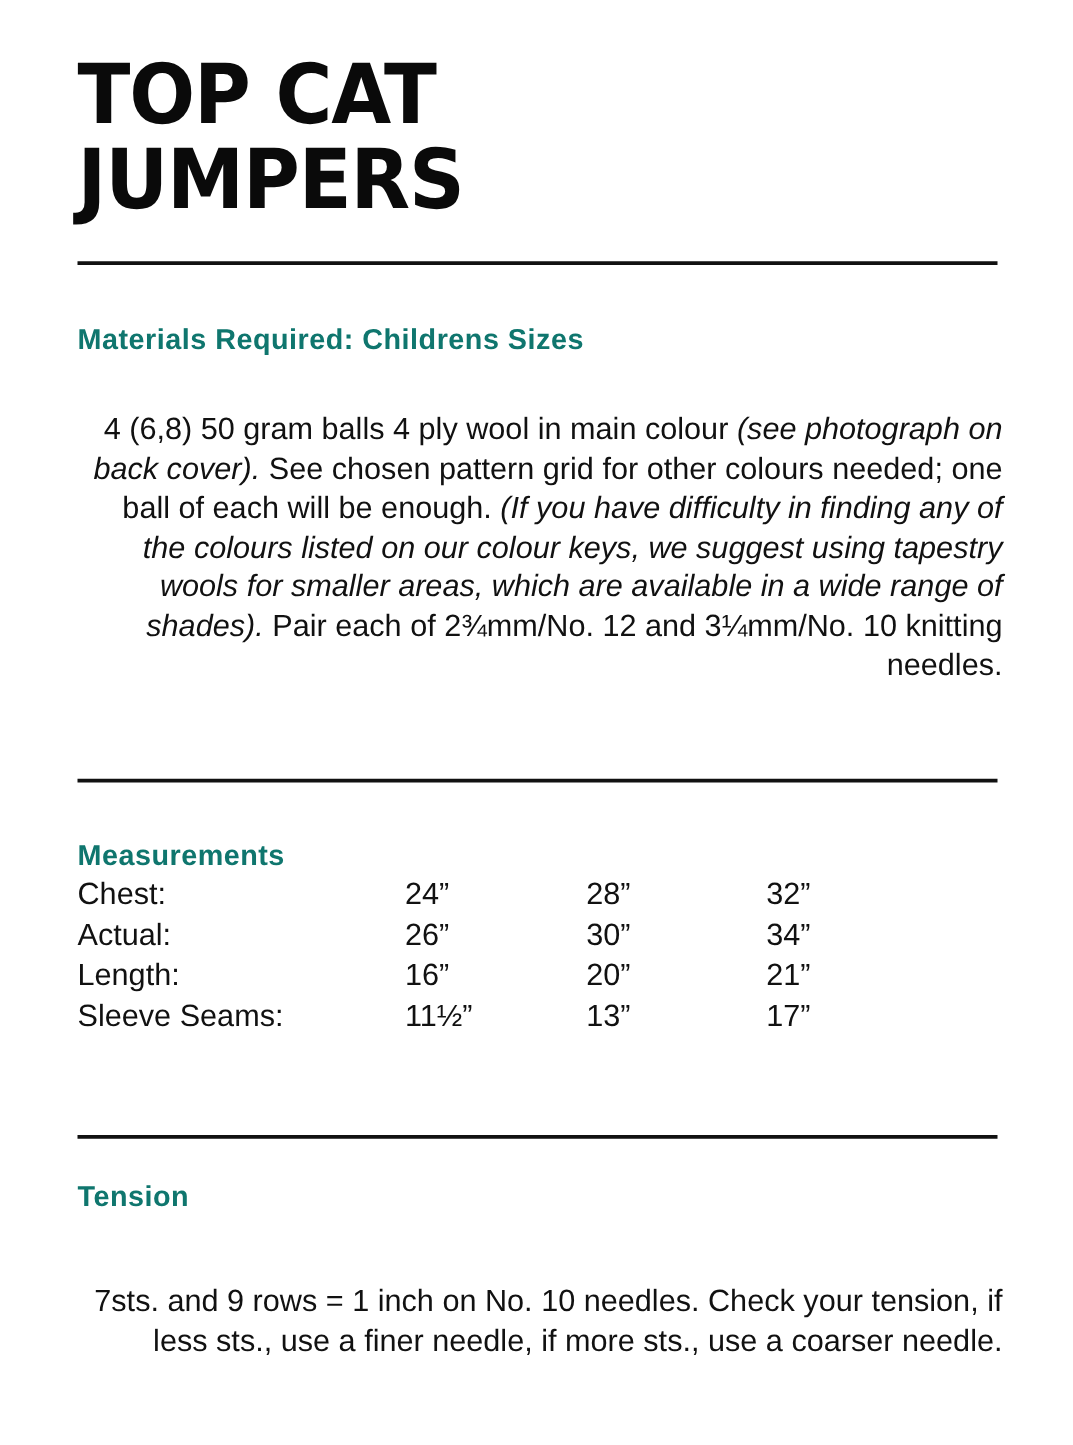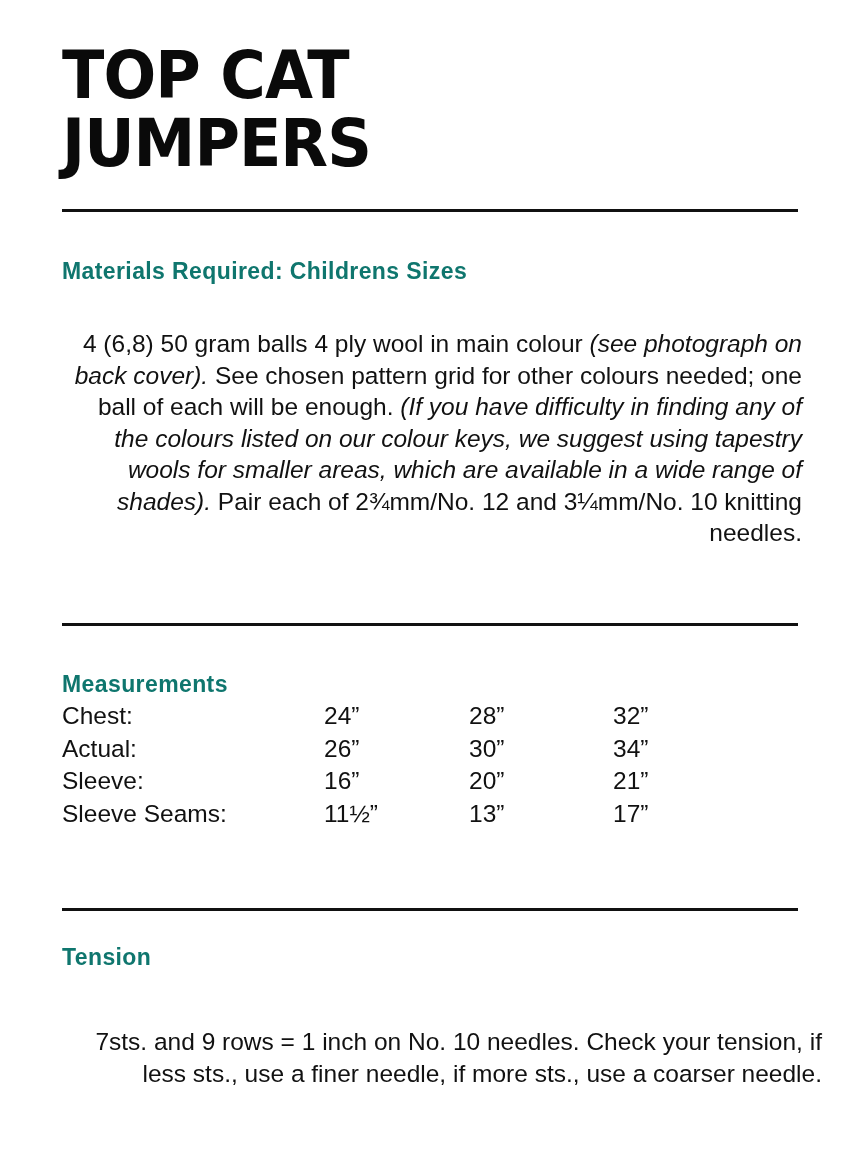--- a/index.html
+++ b/index.html
@@ -109,33 +109,33 @@
         <td class="v2">28”</td>
         <td class="v3">32”</td>
       </tr>
       <tr>
         <td class="lbl">Actual:</td>
         <td class="v1">26”</td>
         <td class="v2">30”</td>
         <td class="v3">34”</td>
       </tr>
       <tr>
-        <td class="lbl">Sleeve:</td>
+        <td class="lbl">Length:</td>
         <td class="v1">16”</td>
         <td class="v2">20”</td>
         <td class="v3">21”</td>
       </tr>
       <tr>
         <td class="lbl">Sleeve Seams:</td>
         <td class="v1">11½”</td>
         <td class="v2">13”</td>
         <td class="v3">17”</td>
       </tr>
     </tbody>
   </table>
 
   <div class="rule" style="top:908px;"></div>
 
   <h2 class="heading" style="top:944px;">Tension</h2>
 
-  <p class="para" style="top:1026px;margin-left:20px;">7sts. and 9 rows = 1 inch on No. 10 needles. Check your tension, if less sts., use a finer needle, if more sts., use a coarser needle.</p>
+  <p class="para" style="top:1026px;">7sts. and 9 rows = 1 inch on No. 10 needles. Check your tension, if less sts., use a finer needle, if more sts., use a coarser needle.</p>
 
 </div>
 
 </body></html>

